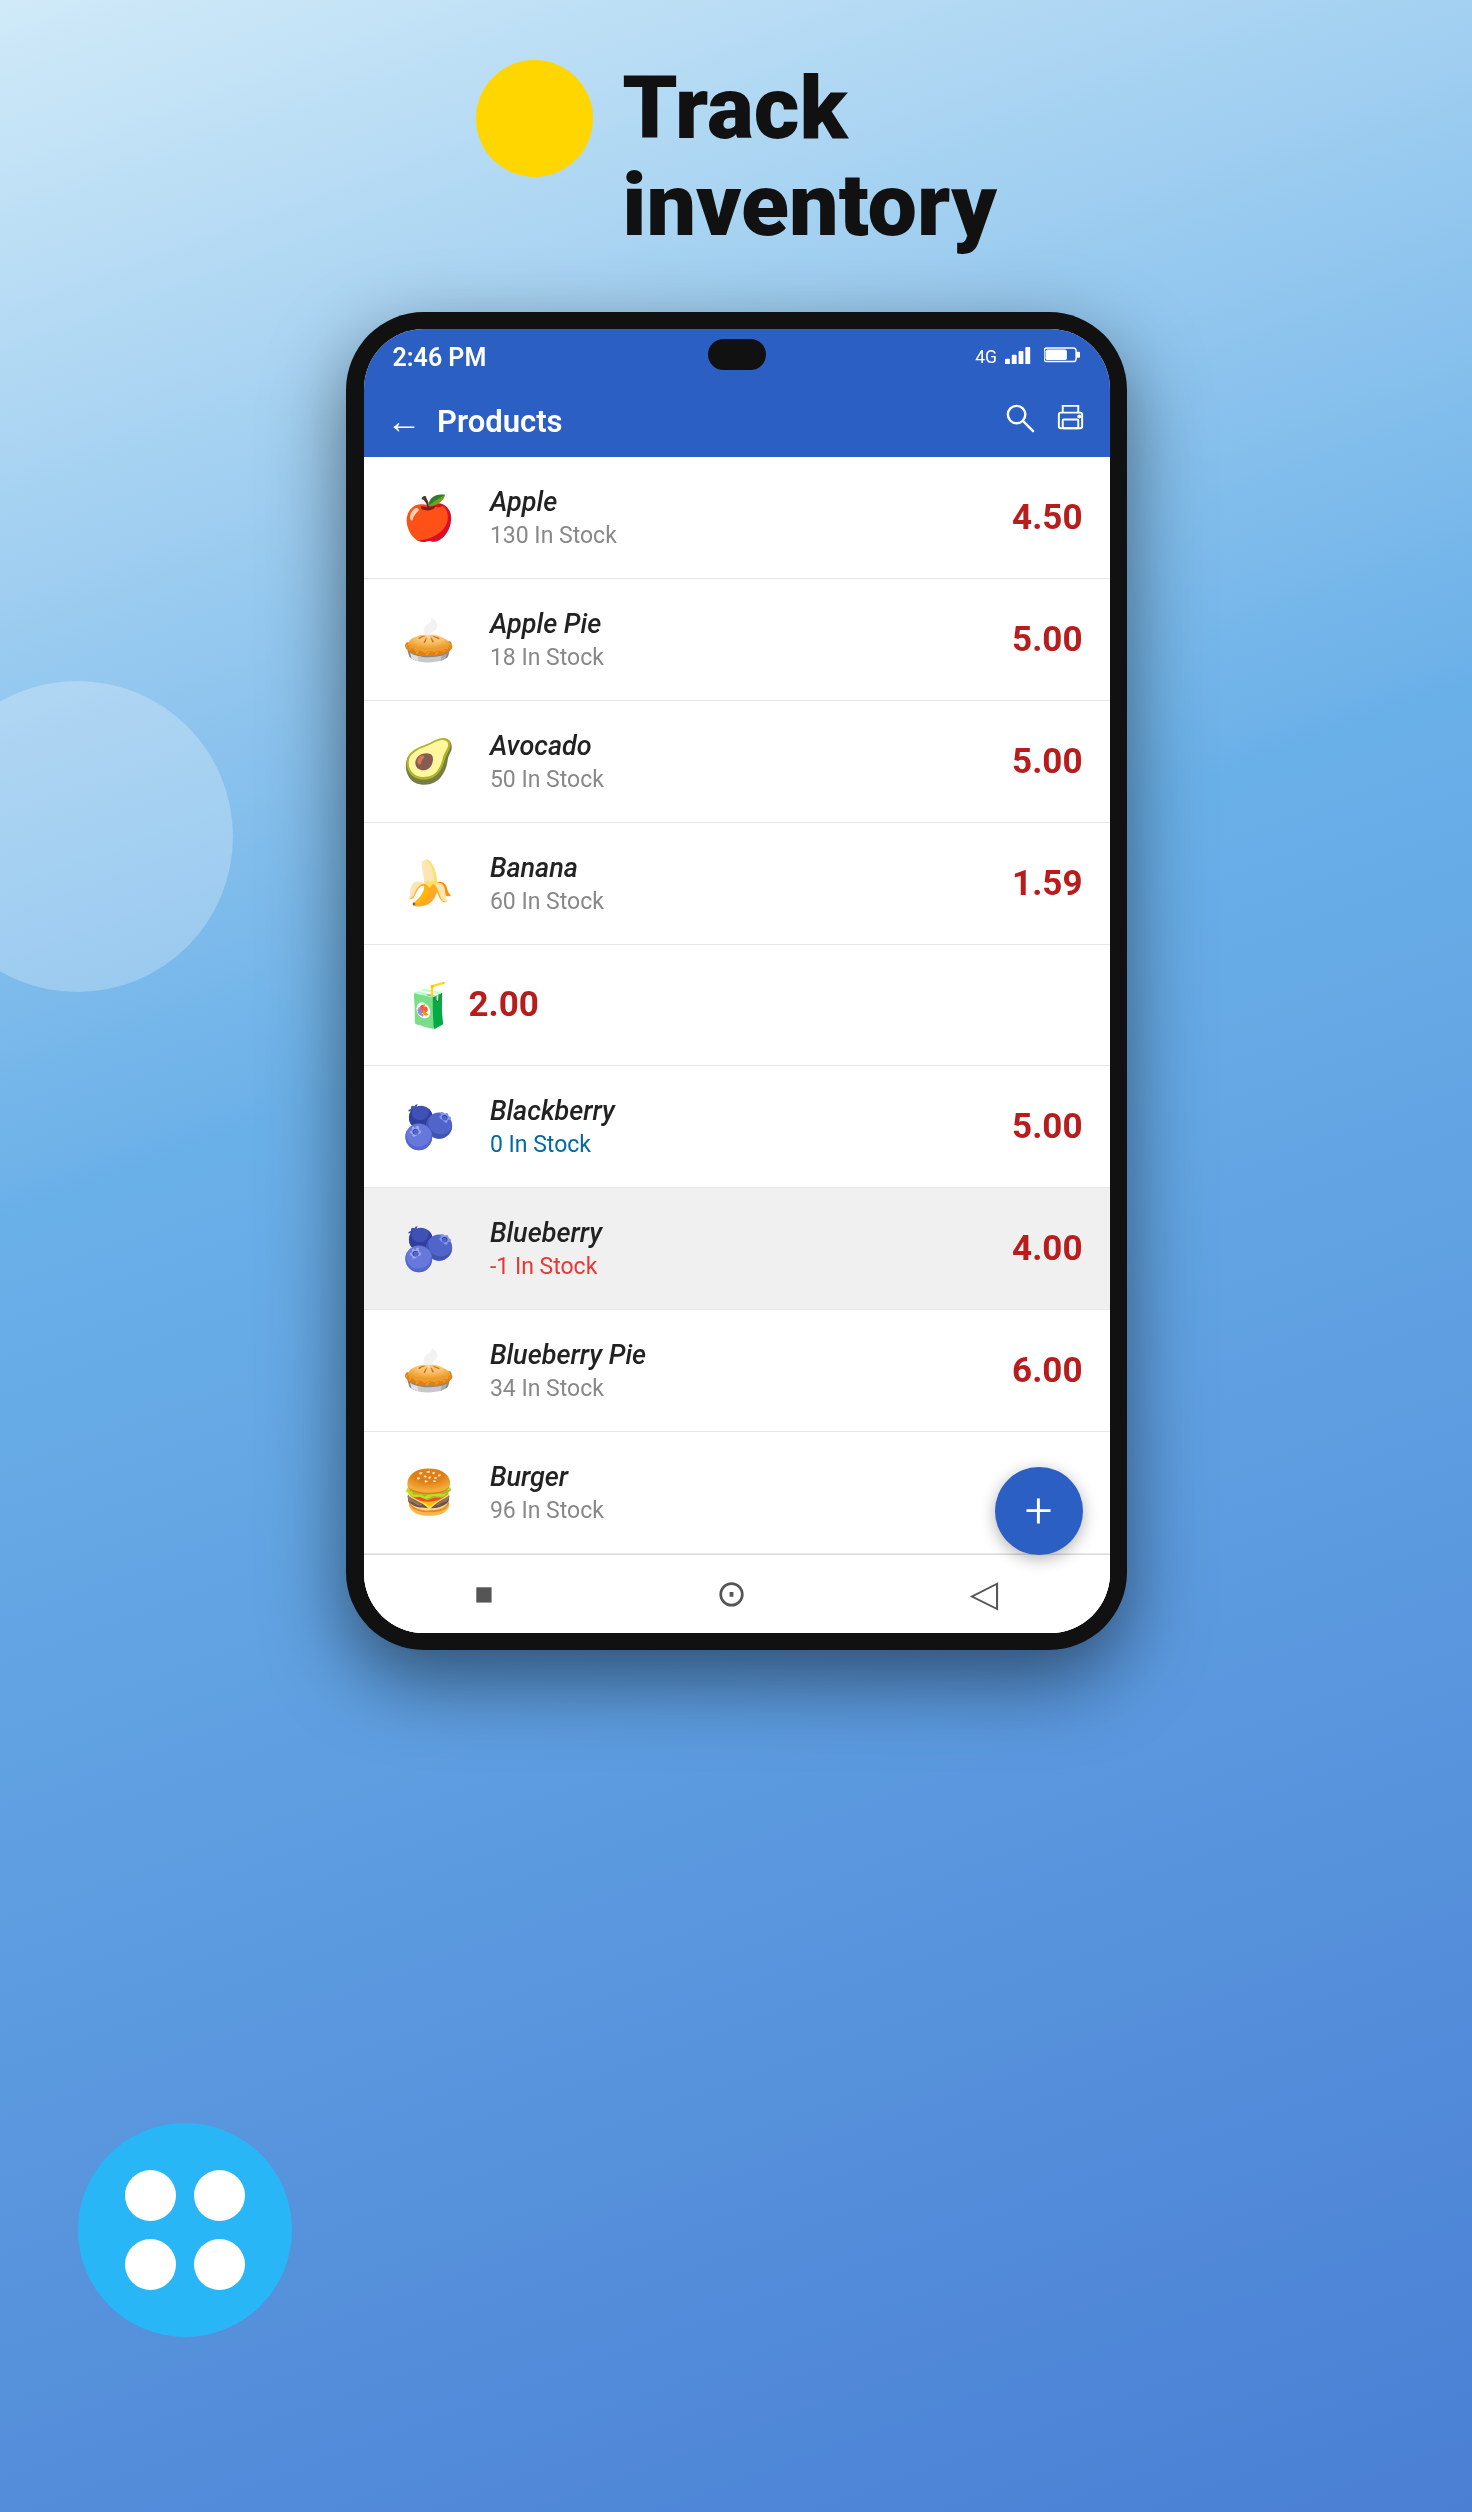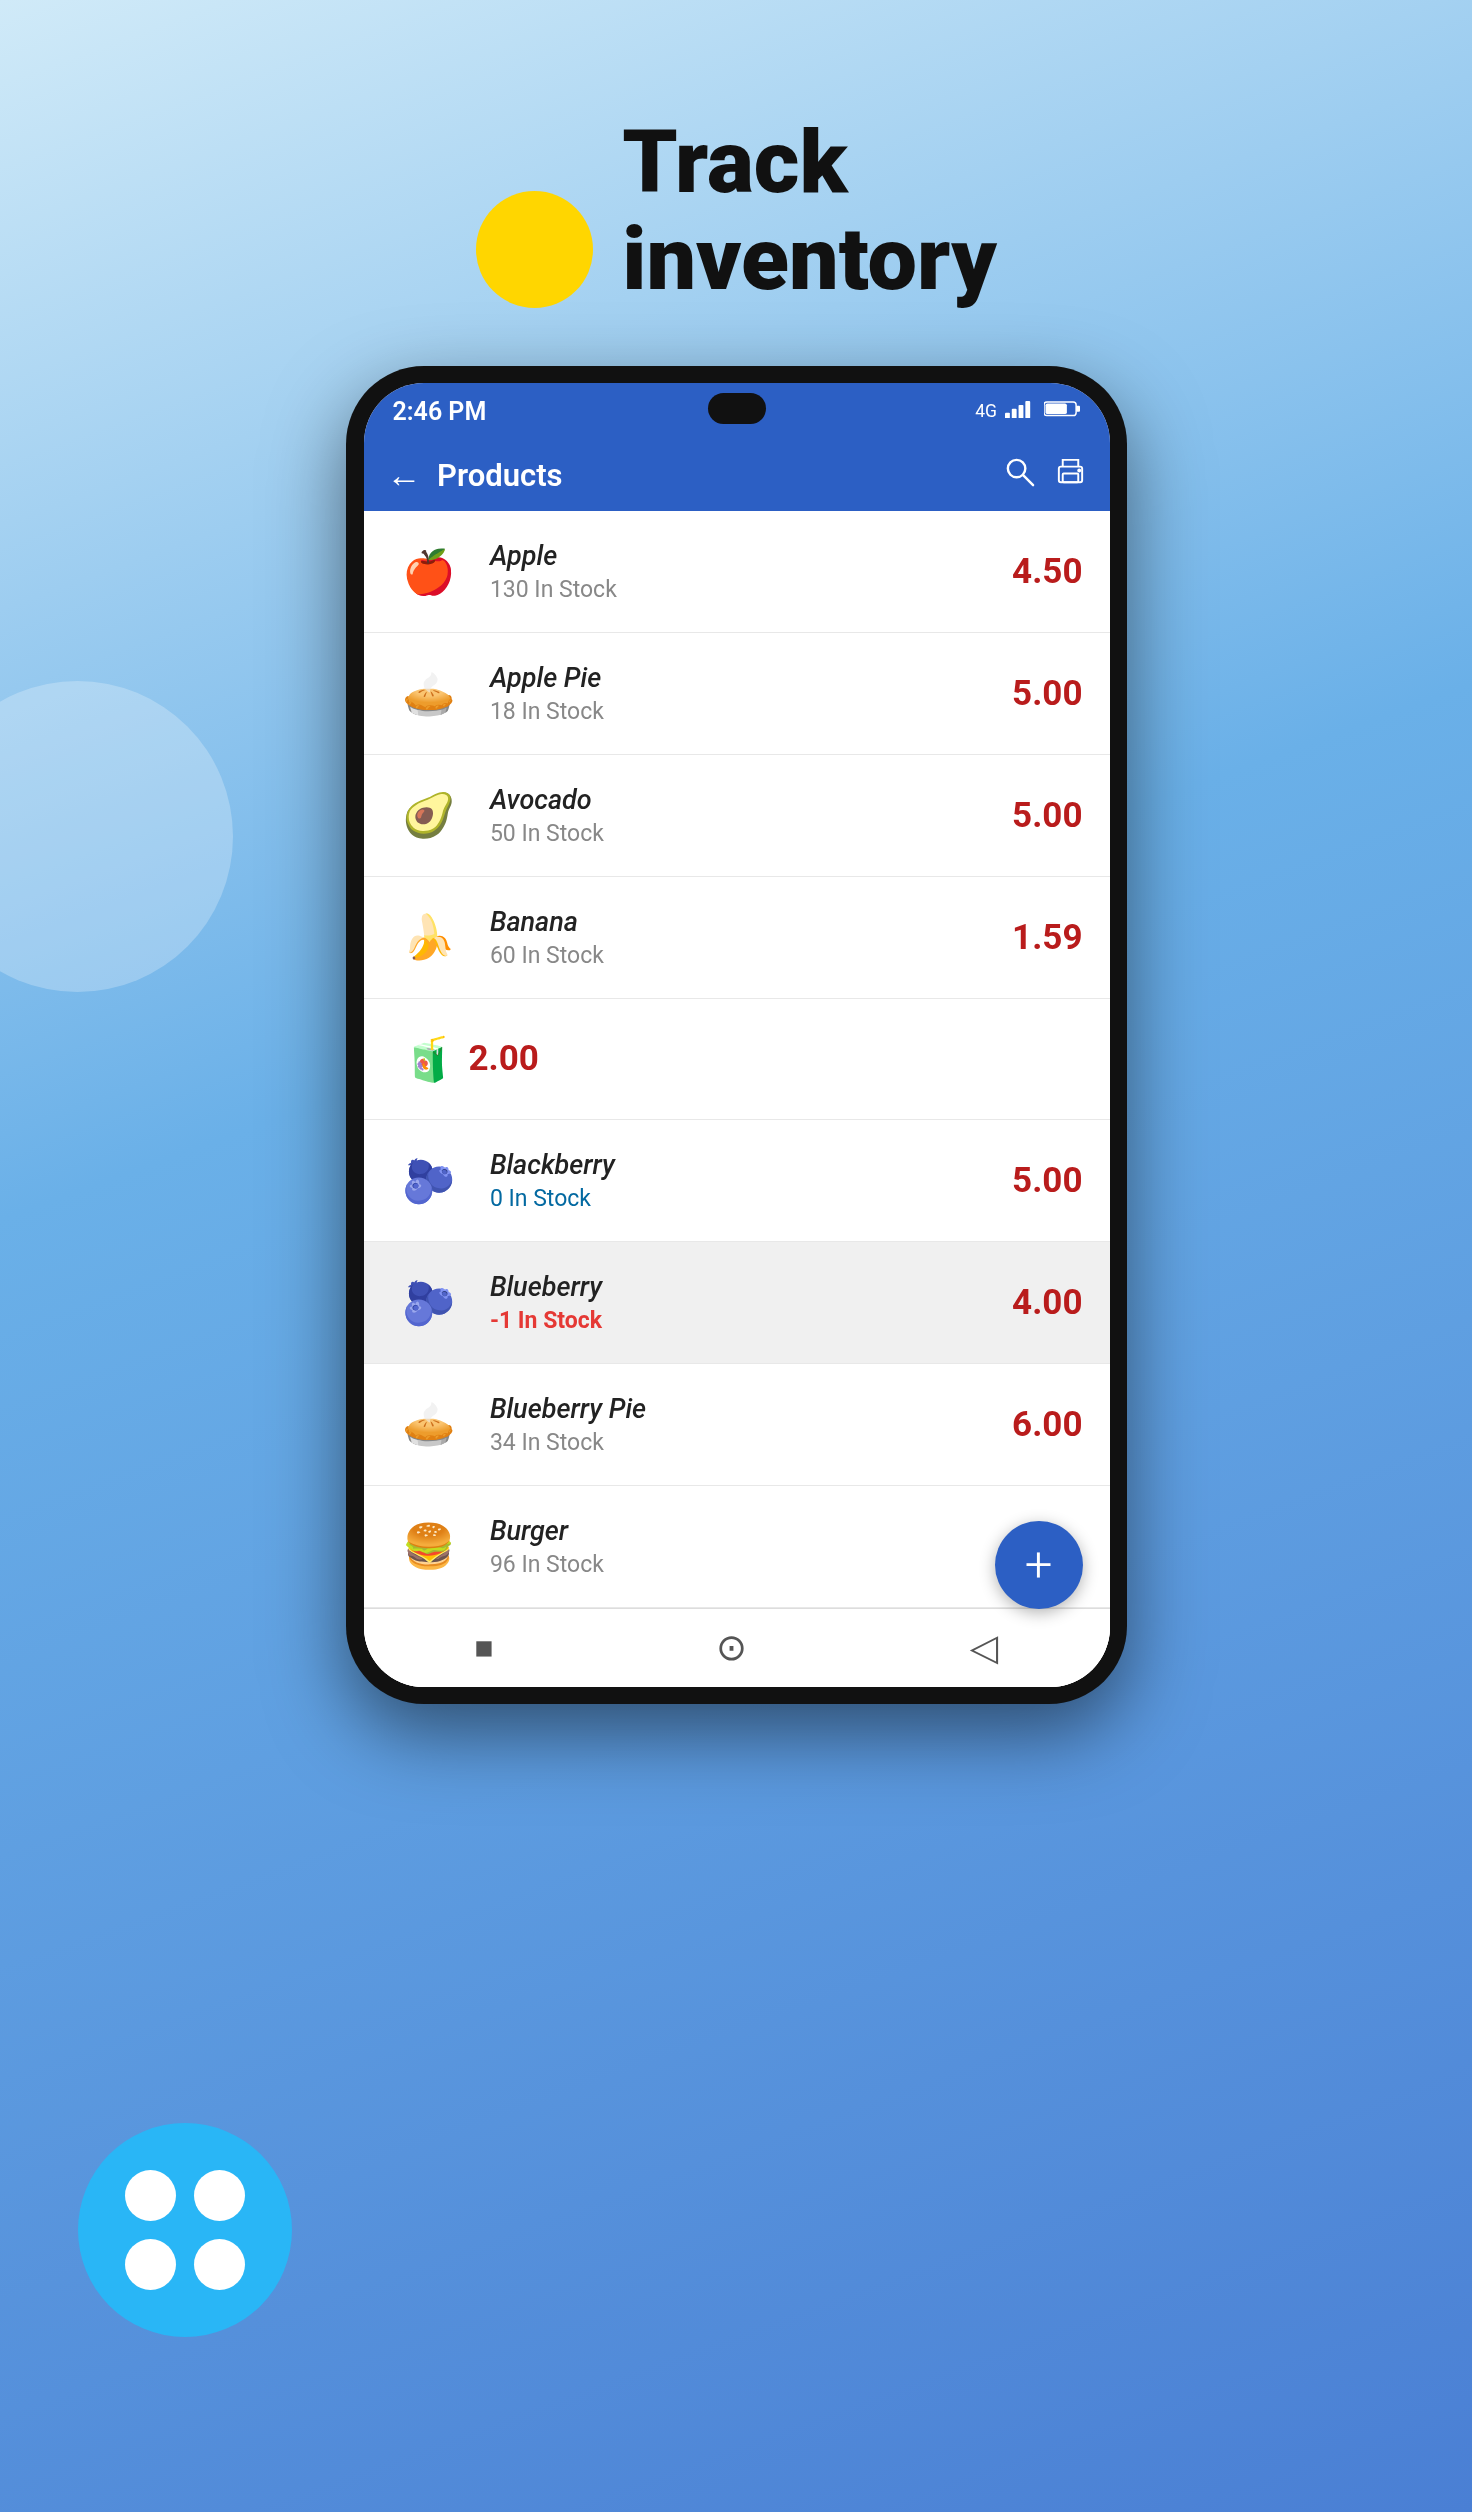--- a/index.html
+++ b/index.html
@@ -11,22 +11,22 @@
       flex-direction: column;
       align-items: center;
       font-family: 'Roboto', Arial, sans-serif;
       position: relative;
       overflow: hidden;
     }
 
     
     .page-header {
       display: flex;
-      align-items: flex-end;
-      margin-top: 114px;
+      align-items: flex-start;
+      margin-top: 60px;
       margin-bottom: 58px;
       align-self: center;
       gap: 29px;
     }
     .yellow-circle {
       width: 117px;
       height: 117px;
       background: #FFD600;
       border-radius: 50%;
       flex-shrink: 0;
@@ -199,21 +199,20 @@
     .product-stock {
       font-size: 23px;
       color: #888;
       margin-top: 3.9px;
     }
     .product-stock.out {
       color: #0369a1;
     }
     .product-stock.negative {
       color: #e53935;
-      font-weight: bold;
     }
     .product-price {
       font-size: 35px;
       color: #b91c1c;
       font-weight: 700;
     }
 
     
     .fab {
       position: absolute;

